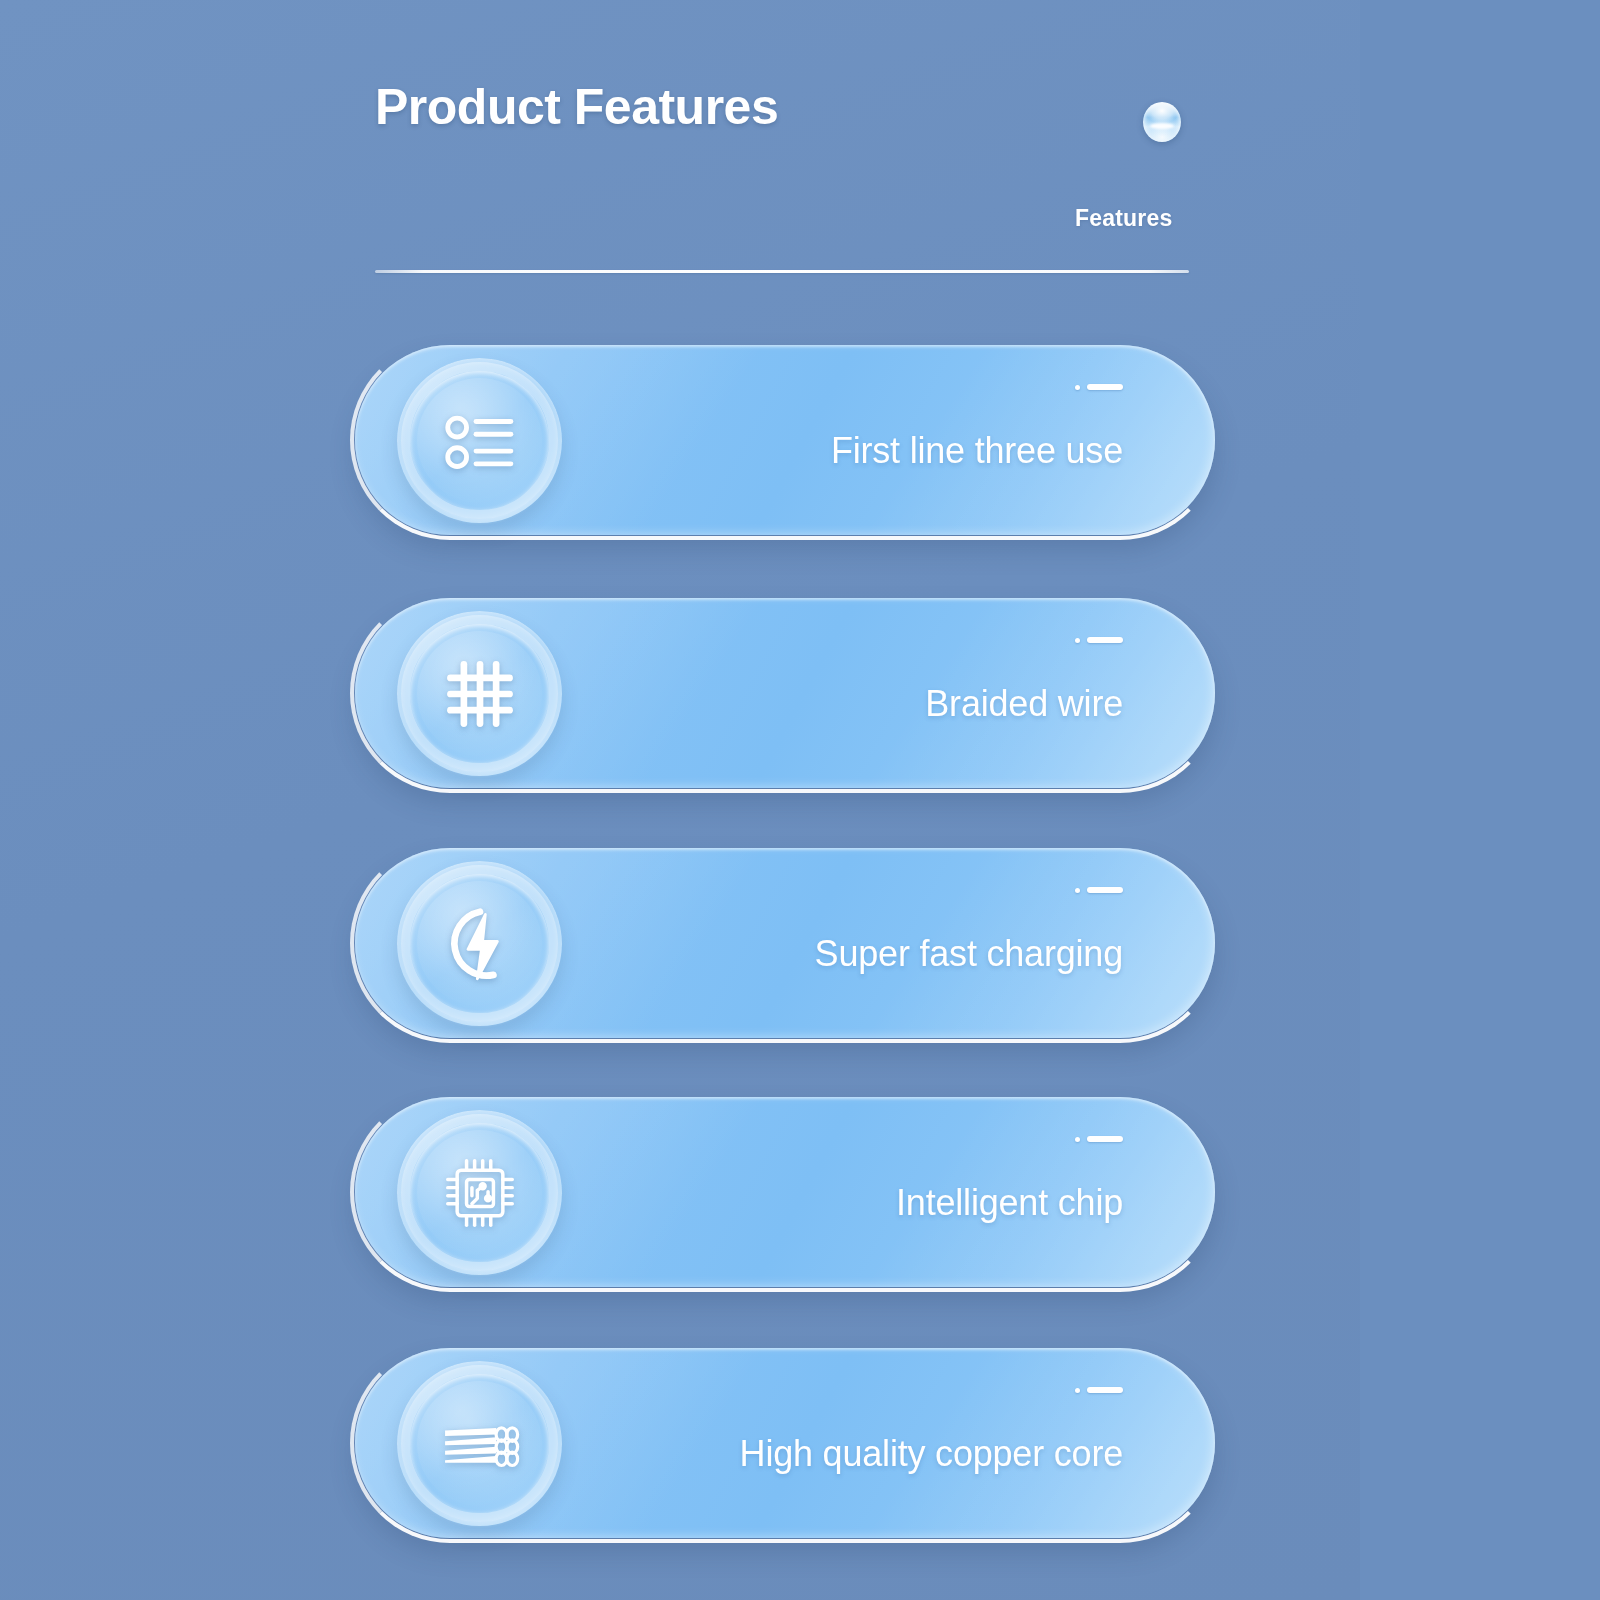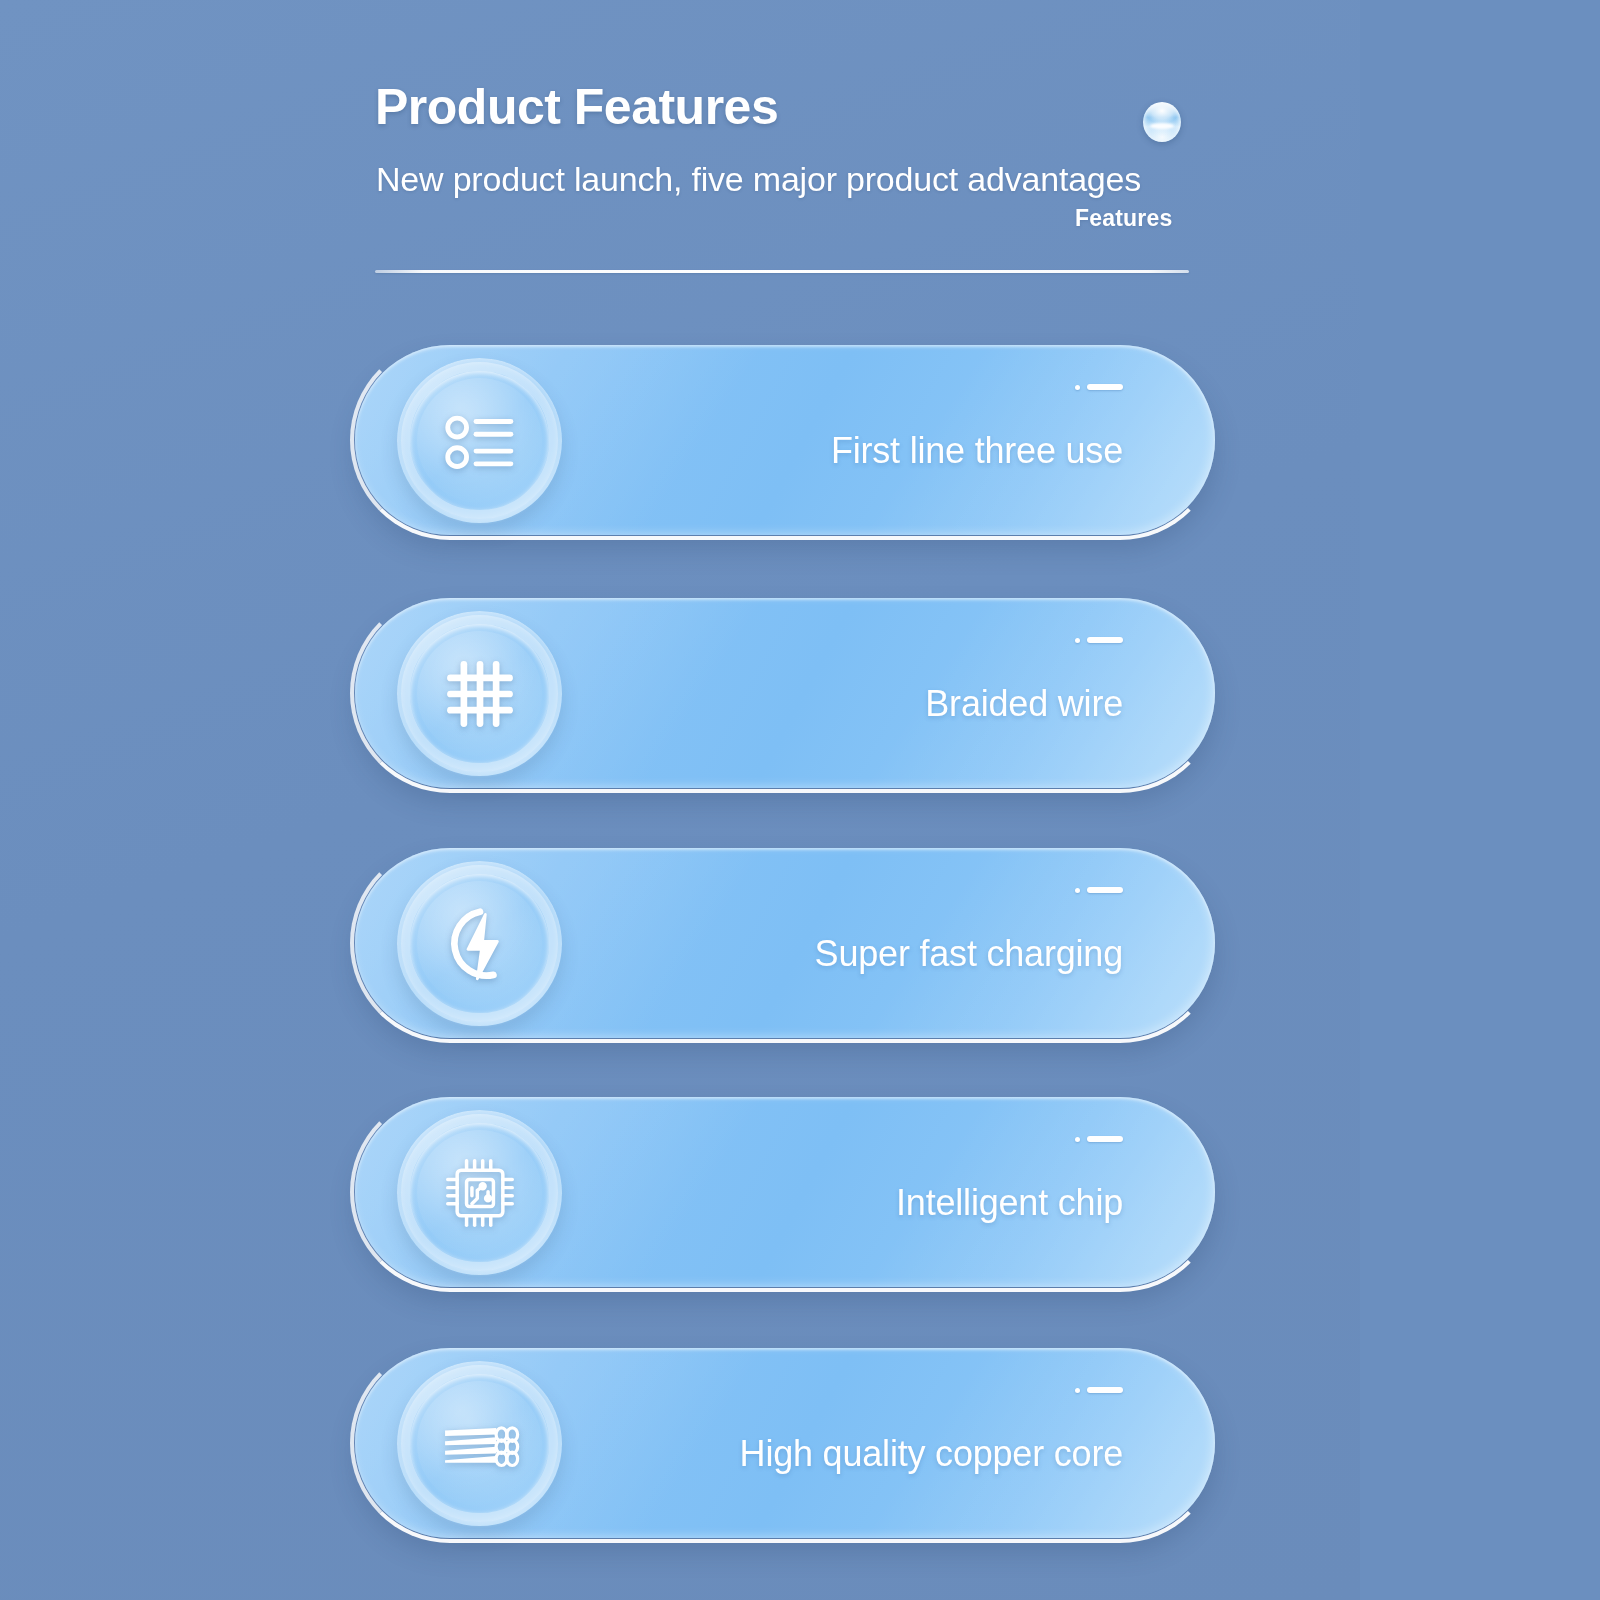--- a/index.html
+++ b/index.html
@@ -264,21 +264,20 @@
   }
 </style>
 </head>
 <body>
 
 <div class="page">
 
   <div class="header">
     <div class="title">Product Features</div>
 
-    <div class="subtitle">New product launch, five major product advantages</div>
 
     <div class="eyebrow">Features</div>
 
     <div class="bubble"></div>
   </div>
 
   <div class="rule"></div>
 
   <div class="cards">
 

